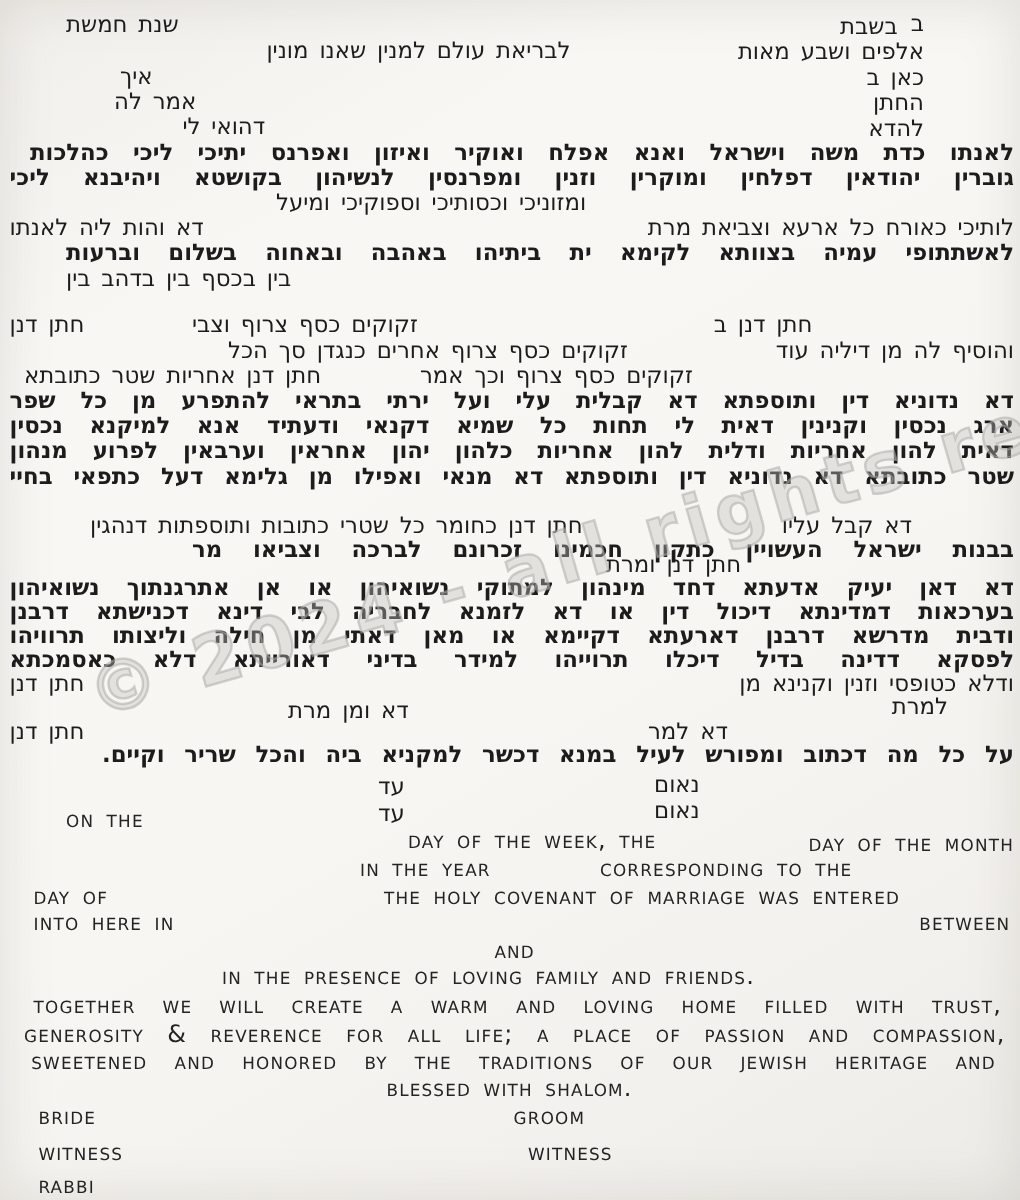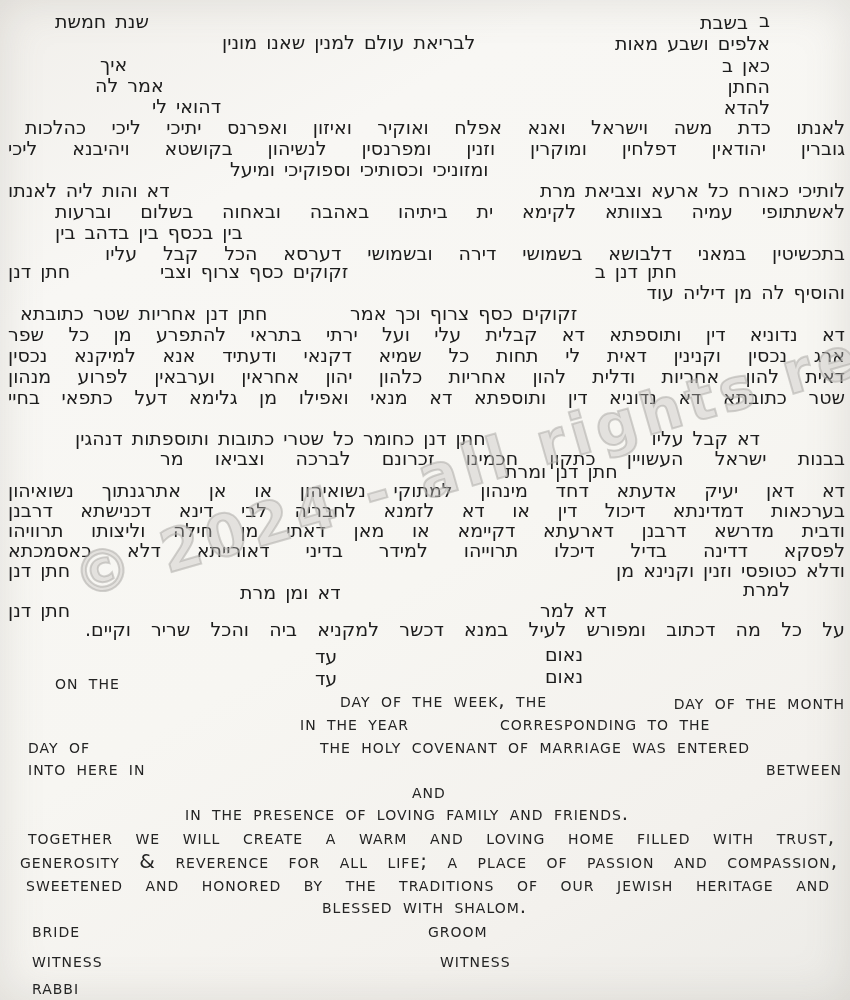--- a/index.html
+++ b/index.html
@@ -20,20 +20,21 @@
     line-height:1;
     color:#1c1c1c;
     font-family:"DejaVu Sans",sans-serif;
     word-spacing:3px;
   }
   .he.st{
     white-space:normal;
     text-align:justify;
     text-align-last:justify;
     word-spacing:normal;
+    font-weight:bold;
   }
   .en{
     position:absolute;
     white-space:nowrap;
     font-variant:small-caps;
     font-size:20px;
     line-height:1;
     letter-spacing:1px;
     word-spacing:3px;
     color:#242424;
@@ -78,25 +79,25 @@
   <div class="he" style="left:95px;top:76px">אמר לה</div>
   <div class="he" style="right:80px;top:98px">להדא</div>
   <div class="he" style="left:152px;top:97px">דהואי לי</div>
   <div class="he st" style="left:25px;right:5px;top:118px">לאנתו כדת משה וישראל ואנא אפלח ואוקיר ואיזון ואפרנס יתיכי ליכי כהלכות</div>
   <div class="he st" style="left:8px;right:5px;top:139px">גוברין יהודאין דפלחין ומוקרין וזנין ומפרנסין לנשיהון בקושטא ויהיבנא ליכי</div>
   <div class="he" style="left:230px;top:160px">ומזוניכי וכסותיכי וספוקיכי ומיעל</div>
   <div class="he" style="right:5px;top:181px">לותיכי כאורח כל ארעא וצביאת מרת</div>
   <div class="he" style="left:8px;top:181px">דא והות ליה לאנתו</div>
   <div class="he st" style="left:55px;right:5px;top:202px">לאשתתופי עמיה בצוותא לקימא ית ביתיהו באהבה ובאחוה בשלום וברעות</div>
   <div class="he" style="left:55px;top:223px">בין בכסף בין בדהב בין</div>
-  <div class="he st" style="left:105px;right:5px;top:244px">בתכשיטין במאני דלבושא בשמושי דירה ובשמושי דערסא הכל קבל עליו</div>
   <div class="he" style="right:173px;top:262px">חתן דנן ב</div>
   <div class="he" style="left:160px;top:262px">זקוקים כסף צרוף וצבי</div>
   <div class="he" style="left:8px;top:262px">חתן דנן</div>
   <div class="he" style="right:5px;top:283px">והוסיף לה מן דיליה עוד</div>
+  <div class="he" style="left:190px;top:283px">זקוקים כסף צרוף אחרים כנגדן סך הכל</div>
   <div class="he" style="left:350px;top:304px">זקוקים כסף צרוף וכך אמר</div>
   <div class="he" style="left:20px;top:304px">חתן דנן אחריות שטר כתובתא</div>
   <div class="he st" style="left:8px;right:5px;top:325px">דא נדוניא דין ותוספתא דא קבלית עלי ועל ירתי בתראי להתפרע מן כל שפר</div>
   <div class="he st" style="left:8px;right:5px;top:346px">ארג נכסין וקנינין דאית לי תחות כל שמיא דקנאי ודעתיד אנא למיקנא נכסין</div>
   <div class="he st" style="left:8px;right:5px;top:367px">דאית להון אחריות ודלית להון אחריות כלהון יהון אחראין וערבאין לפרוע מנהון</div>
   <div class="he st" style="left:8px;right:5px;top:388px">שטר כתובתא דא נדוניא דין ותוספתא דא מנאי ואפילו מן גלימא דעל כתפאי בחיי</div>
   <div class="he" style="right:90px;top:429px">דא קבל עליו</div>
   <div class="he" style="left:75px;top:429px">חתן דנן כחומר כל שטרי כתובות ותוספתות דנהגין</div>
   <div class="he st" style="left:160px;right:5px;top:449px">בבנות ישראל העשויין כתקון חכמינו זכרונם לברכה וצביאו מר</div>
   <div class="he" style="left:505px;top:462px">חתן דנן ומרת</div>

